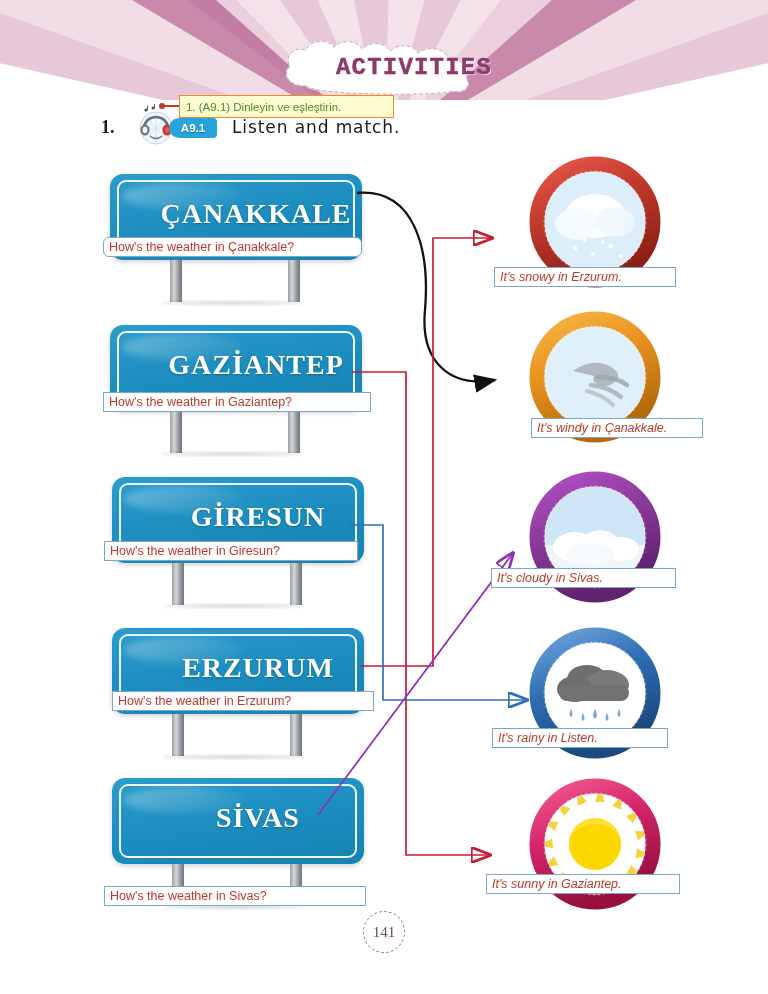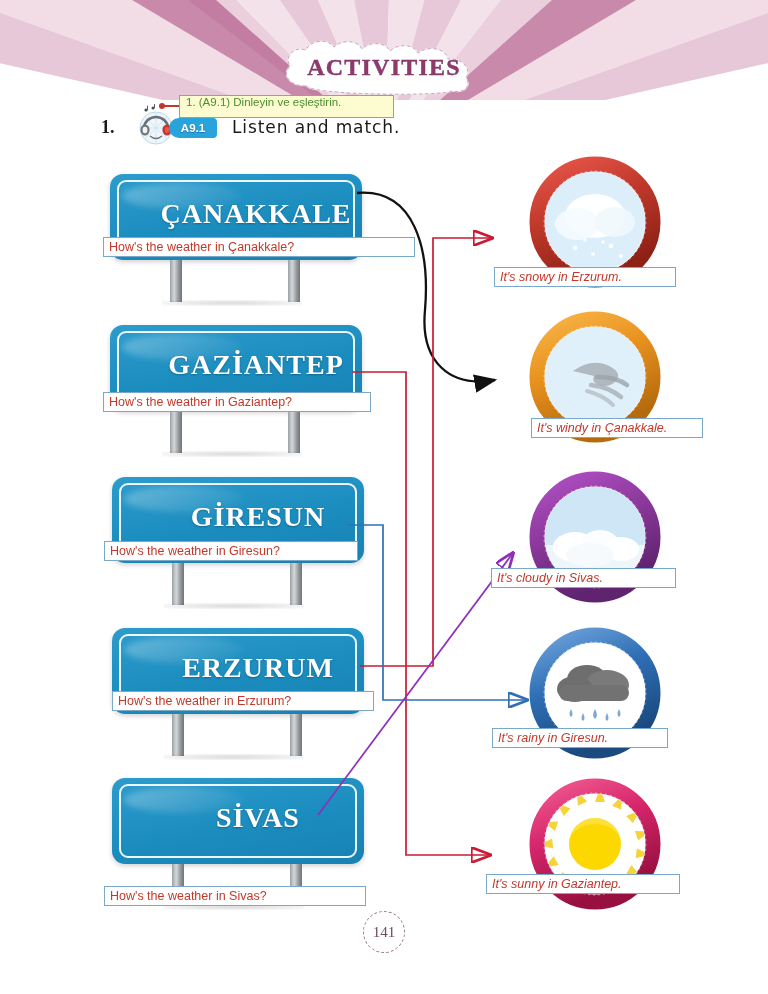--- a/index.html
+++ b/index.html
@@ -18,37 +18,37 @@
   }
   .sunburst { position: absolute; top: -250px; left: 50%; margin-left: -420px; width: 840px; height: 400px; }
 
   .cloud-banner {
     position: absolute; top: 38px; left: 50%; margin-left: -108px;
     width: 216px; height: 58px;
   }
   .cloud-title {
     position: absolute; top: 50%; left: 0; width: 100%;
     margin-top: -13px;
-    text-align: center;
-    font-family: Liberation Serif, serif;
+    text-align: right;
+    font-family: Liberation Mono, monospace;
     font-weight: bold;
     font-size: 24px;
     letter-spacing: 1.2px;
     color: #8e3a6d;
     text-shadow: 1px 1px 0 rgba(255,255,255,0.85);
     -webkit-text-stroke: 0.4px #7d3261;
   }
 
   
   .tr-note {
     position: absolute; left: 179px; top: 95px;
     width: 215px; height: 23px;
     background: #fdfbd0;
     border: 1.6px solid #f08a22;
-    display: flex; 
+    display: flex; align-items: center;
     padding-left: 6px;
     z-index: 30;
   }
   .tr-note span {
     font-size: 11.5px; color: #4a8f2f; white-space: nowrap;
   }
   .note-leader {
     position: absolute; left: 163px; top: 105px;
     width: 18px; height: 2px; background: #c0392b; z-index: 29;
   }
@@ -289,21 +289,21 @@
   <div class="sign-board">
     <div class="sign-gloss"></div>
     <div class="sign-name">ÇANAKKALE</div>
   </div>
   <div class="sign-posts">
     <div class="post left"></div>
     <div class="post right"></div>
     <div class="post-shadow"></div>
   </div>
 </div>
-<div class="qbox" style="left:103px; top:237px; width:312px;">
+<div class="qbox" style="left:103px; top:237px; width:259px;border-radius:6px;">
   <span>How's the weather in Çanakkale?</span>
 </div>
 
 <div class="sign" style="left:110px; top:325px;text-decoration:underline;">
   <div class="sign-board">
     <div class="sign-gloss"></div>
     <div class="sign-name">GAZİANTEP</div>
   </div>
   <div class="sign-posts">
     <div class="post left"></div>
@@ -477,21 +477,21 @@
           <path d="M38,70 q3,6 0,8 q-3,-2 0,-8"></path>
           <path d="M50,66 q4,7 0,10 q-4,-3 0,-10"></path>
           <path d="M62,70 q3,6 0,8 q-3,-2 0,-8"></path>
           <path d="M74,66 q3,6 0,8 q-3,-2 0,-8"></path>
         </g>
       </svg>
     </div>
   </div>
 </div>
 <div class="abox" style="left:492px; top:728px; width:176px;">
-  <span>It's rainy in Giresun.</span>
+  <span>It's rainy in Listen.</span>
 </div>
 
 <div class="weather" style="left:529px; top:778px;">
   <div class="ring">
     <svg viewBox="0 0 132 132" width="132" height="132">
       <defs>
           <linearGradient id="gr-sun" x1="0" y1="0" x2="0.4" y2="1">
         <stop offset="0%" stop-color="#f05a90"></stop>
             <stop offset="45%" stop-color="#d6256b"></stop>
         <stop offset="100%" stop-color="#97103f"></stop>

